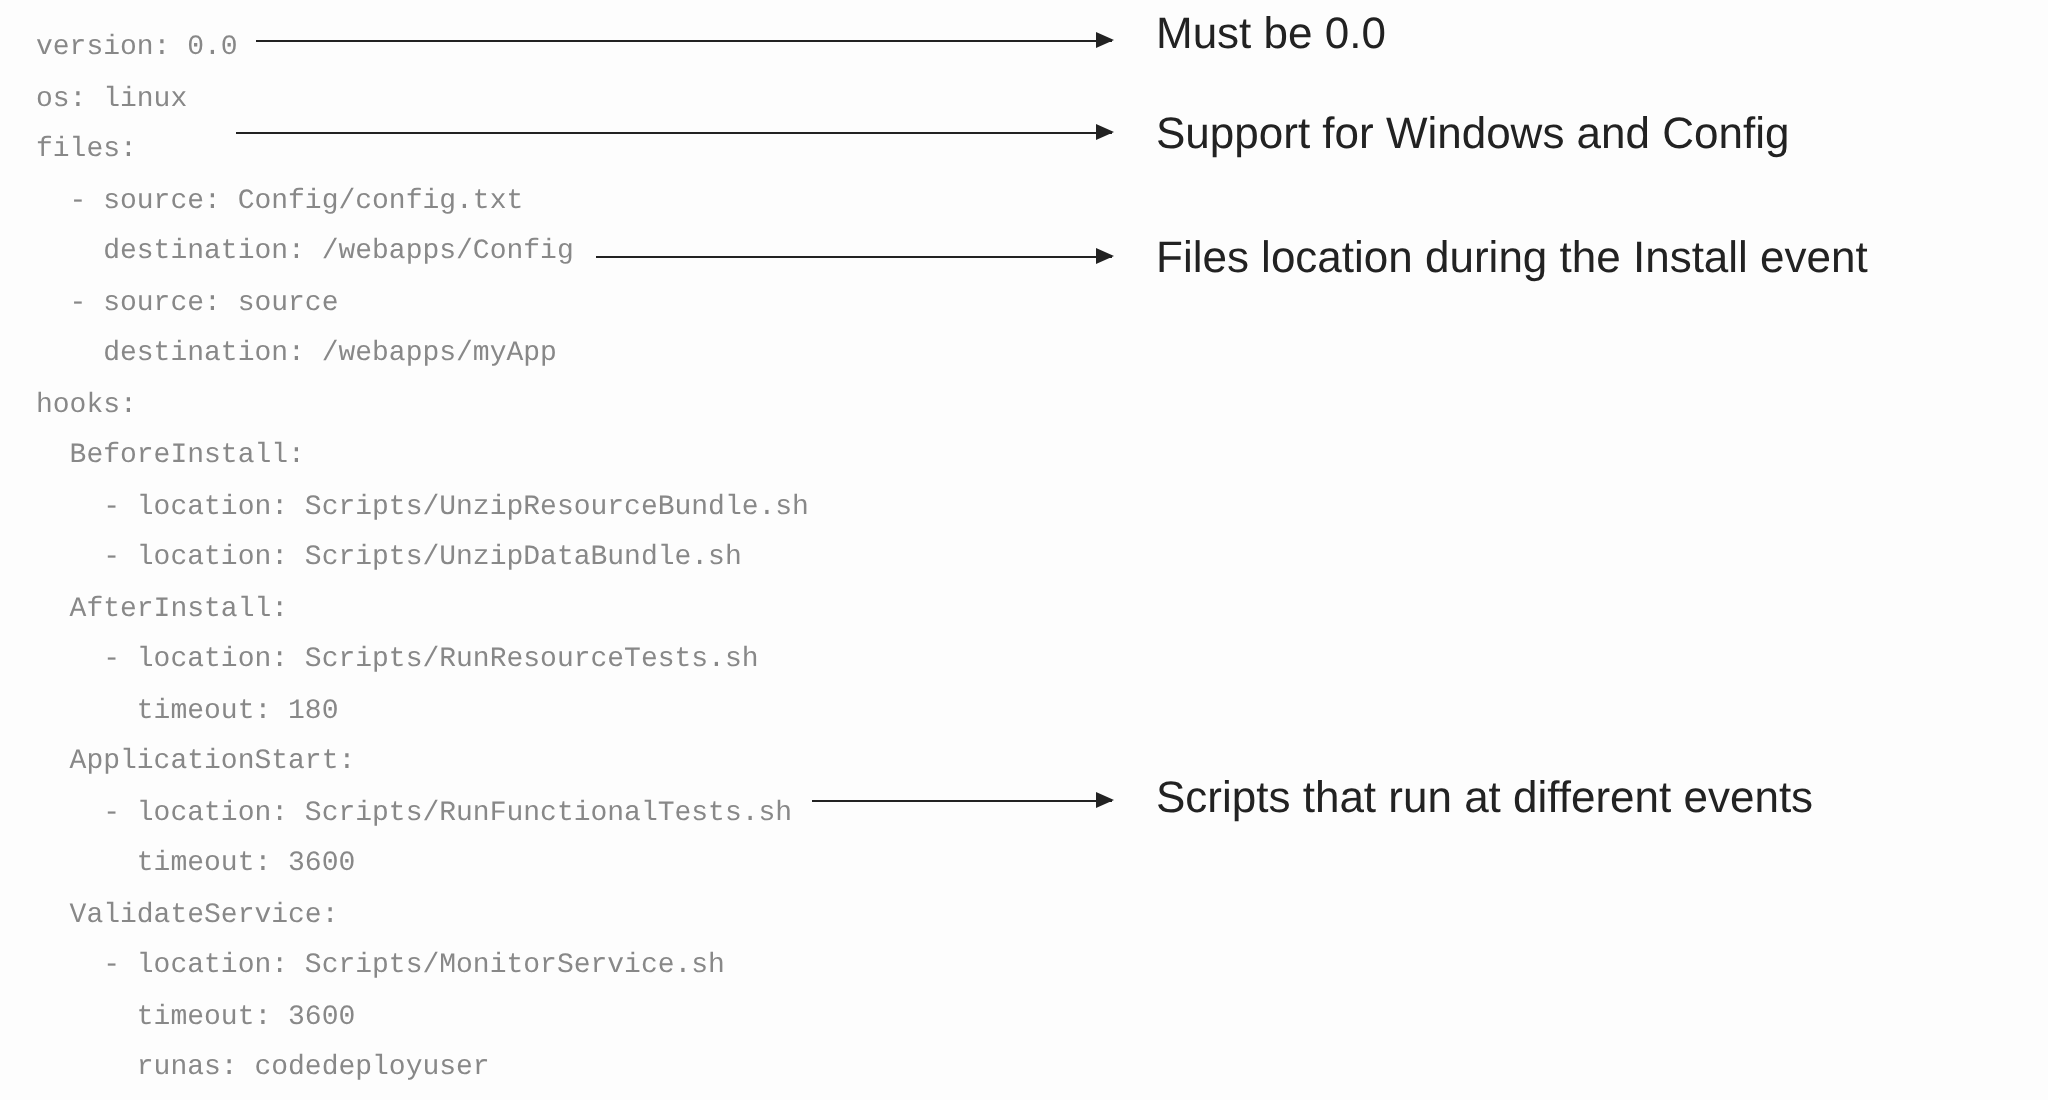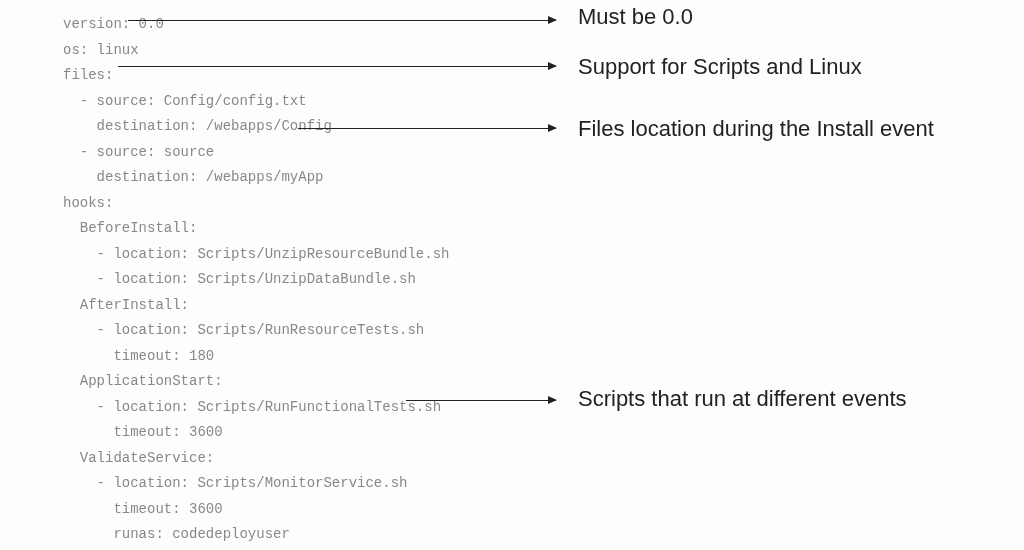--- a/index.html
+++ b/index.html
@@ -13,21 +13,20 @@
     color: #888;
     position: relative;
     overflow: hidden;
   }
   .code-block {
     position: absolute;
     top: 12px;
     left: 18px;
     line-height: 25.5px;
     white-space: pre;
-    margin-left: 45px;
   }
   .annotation {
     position: absolute;
     font-family: -apple-system, BlinkMacSystemFont, "Segoe UI", "Helvetica Neue", Arial, sans-serif;
     font-size: 22px;
     font-weight: 300;
     color: #222;
     white-space: nowrap;
   }
   .arrow {
@@ -81,19 +80,19 @@
       timeout: 3600
   ValidateService:
     - location: Scripts/MonitorService.sh
       timeout: 3600
       runas: codedeployuser</div>
 
 <div class="arrow arr1"></div>
 <div class="annotation ann1">Must be 0.0</div>
 
 <div class="arrow arr2"></div>
-<div class="annotation ann2">Support for Scripts and Linux</div>
+<div class="annotation ann2">Support for Windows and Config</div>
 
 <div class="arrow arr3"></div>
 <div class="annotation ann3">Files location during the Install event</div>
 
 <div class="arrow arr4"></div>
 <div class="annotation ann4">Scripts that run at different events</div>
 
 </body></html>

